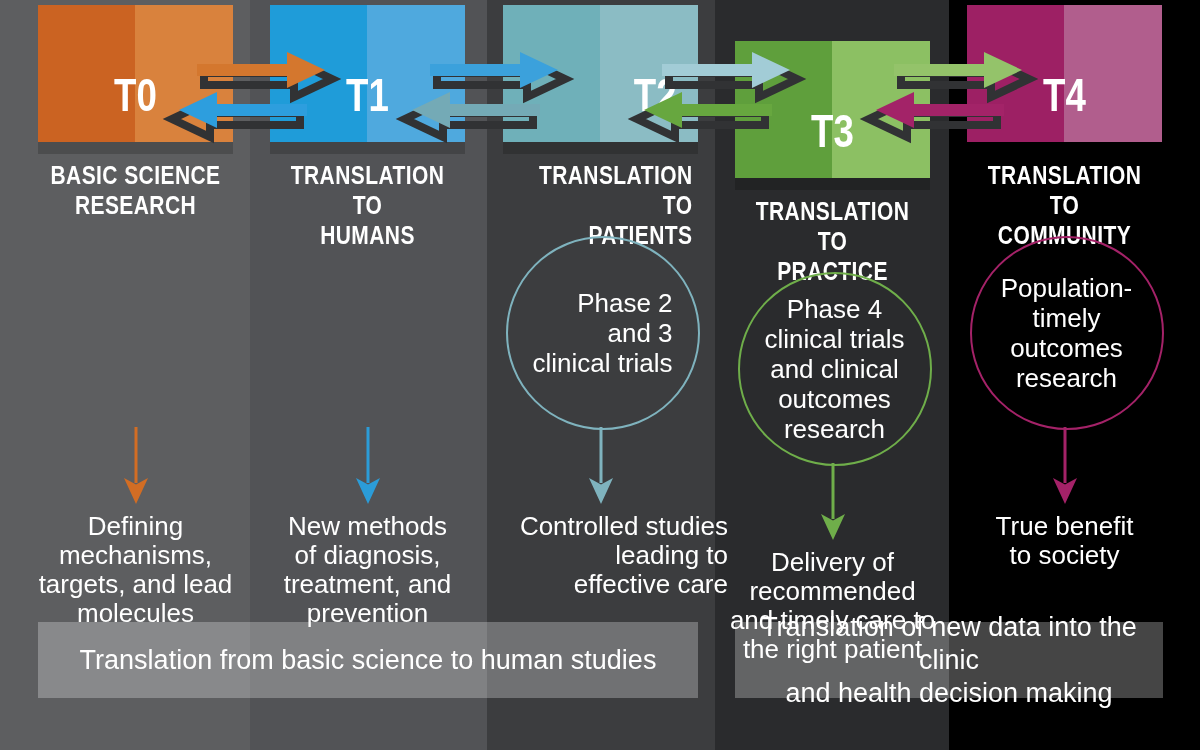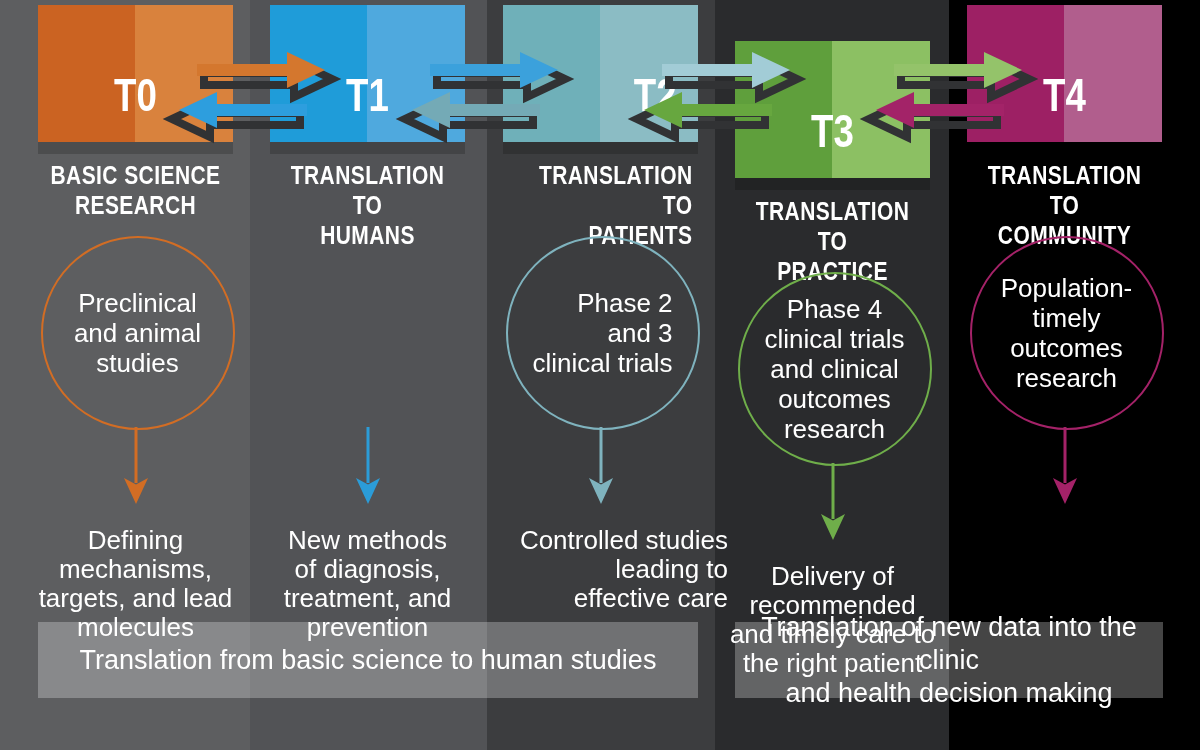--- a/index.html
+++ b/index.html
@@ -39,21 +39,21 @@
   }
   .circle{
     position:absolute;top:236px;left:50%;margin-left:-95px;
     width:190px;height:190px;border-radius:50%;
     border:2.5px solid var(--accent);
     display:flex;align-items:center;justify-content:center;
     font-size:26px;line-height:30px;white-space:pre-line;
   }
   .downarrow{position:absolute;top:427px;left:50%;margin-left:-15px;}
   .outcome{
-    position:absolute;top:526px;left:-30px;width:255px;
+    position:absolute;top:512px;left:-30px;width:255px;
     font-size:26px;line-height:29px;white-space:pre-line;
   }
   .gaparrows{position:absolute;top:45px;width:170px;height:100px;overflow:visible;}
   .gaparrows.g0{left:167px;}
   .gaparrows.g1{left:400px;}
   .gaparrows.g2{left:632px;}
   .gaparrows.g3{left:864px;}
 
   .banner{
     position:absolute;top:622px;height:76px;
@@ -74,25 +74,20 @@
   <div class="stripe s2" style="background: rgb(60, 61, 63);"></div>
   <div class="stripe s3" style="background: rgb(42, 43, 45);"></div>
   <div class="stripe s4" style="background: rgb(0, 0, 0);"></div>
 
   <div class="col c0" style="--dark: #cb6322; --light: #d9823d; --accent: #d26d24;">
     <div class="block">
       <div class="tlabel">T0</div>
     </div>
     <div class="title">BASIC SCIENCE
 RESEARCH</div>
-    <div class="circle">
-      <span>Preclinical
-and animal
-studies</span>
-    </div>
     <svg class="downarrow" width="30" height="78">
       <rect x="13.5" y="0" width="3" height="56" style="fill:var(--accent)"></rect>
       <path d="M15,77 L3,51 L15,57.5 L27,51 Z" style="fill:var(--accent)"></path>
     </svg>
     <div class="outcome">Defining
 mechanisms,
 targets, and lead
 molecules</div>
   </div>
 
@@ -164,20 +159,22 @@
     <div class="circle">
       <span>Population-
 timely
 outcomes
 research</span>
     </div>
     <svg class="downarrow" width="30" height="78">
       <rect x="13.5" y="0" width="3" height="56" style="fill:var(--accent)"></rect>
       <path d="M15,77 L3,51 L15,57.5 L27,51 Z" style="fill:var(--accent)"></path>
     </svg>
+    <div class="outcome">True benefit
+to society</div>
   </div>
 
   <svg class="gaparrows g0" viewBox="0 0 170 100" style="--right: #d4772e; --left: #2d9ede; --outline: #313234;">
     <g transform="translate(10,0)">
       <path d="M20,19 H110 V7 L148,25 L110,43 V31 H20 Z" transform="translate(7,9)" style="fill:none;stroke:var(--outline);stroke-width:8"></path>
       <path d="M20,19 H110 V7 L148,25 L110,43 V31 H20 Z" style="fill:var(--right)"></path>
     </g>
     <g transform="translate(-10,0)">
       <path d="M150,59 H60 V47 L22,65 L60,83 V71 H150 Z" transform="translate(-7,9)" style="fill:none;stroke:var(--outline);stroke-width:8"></path>
       <path d="M150,59 H60 V47 L22,65 L60,83 V71 H150 Z" style="fill:var(--left)"></path>

